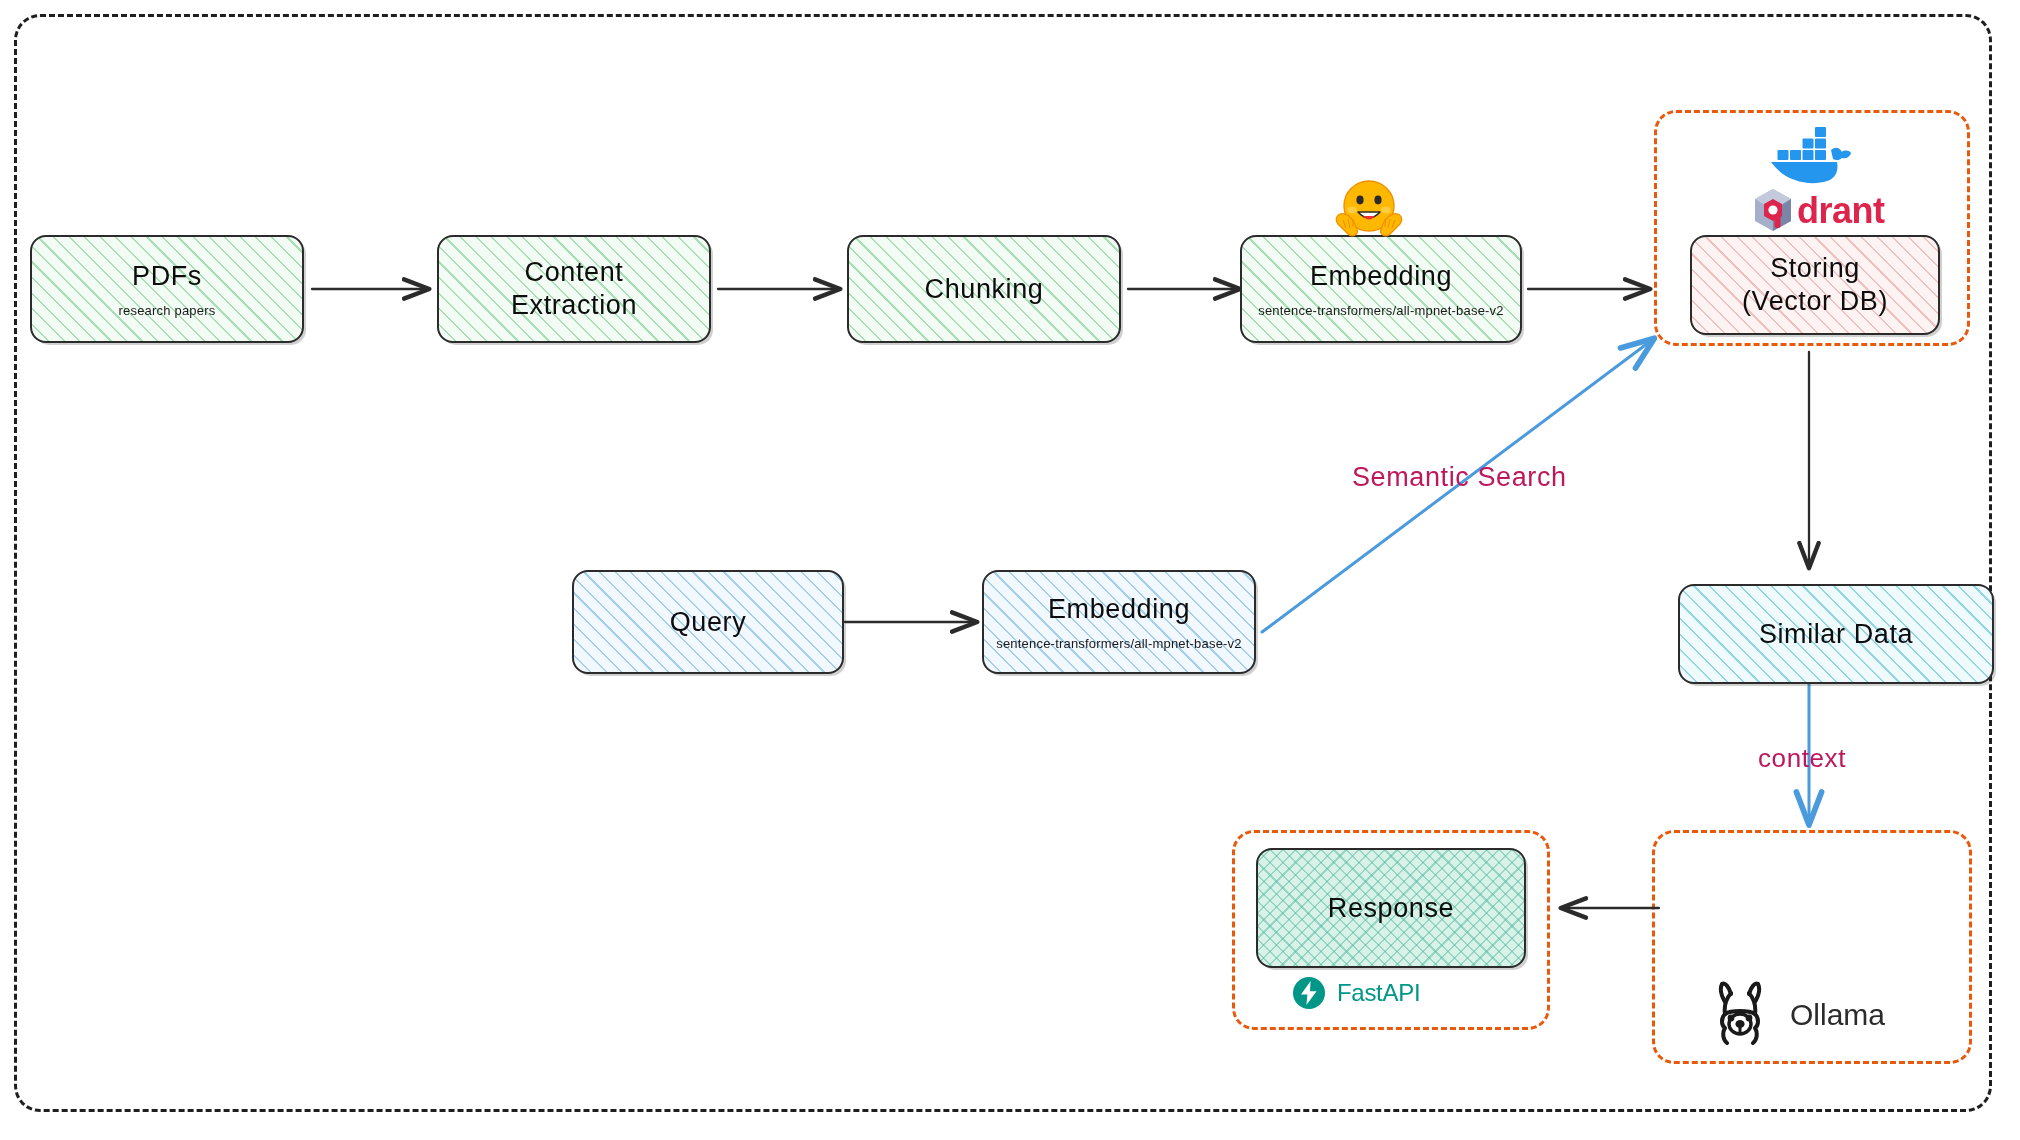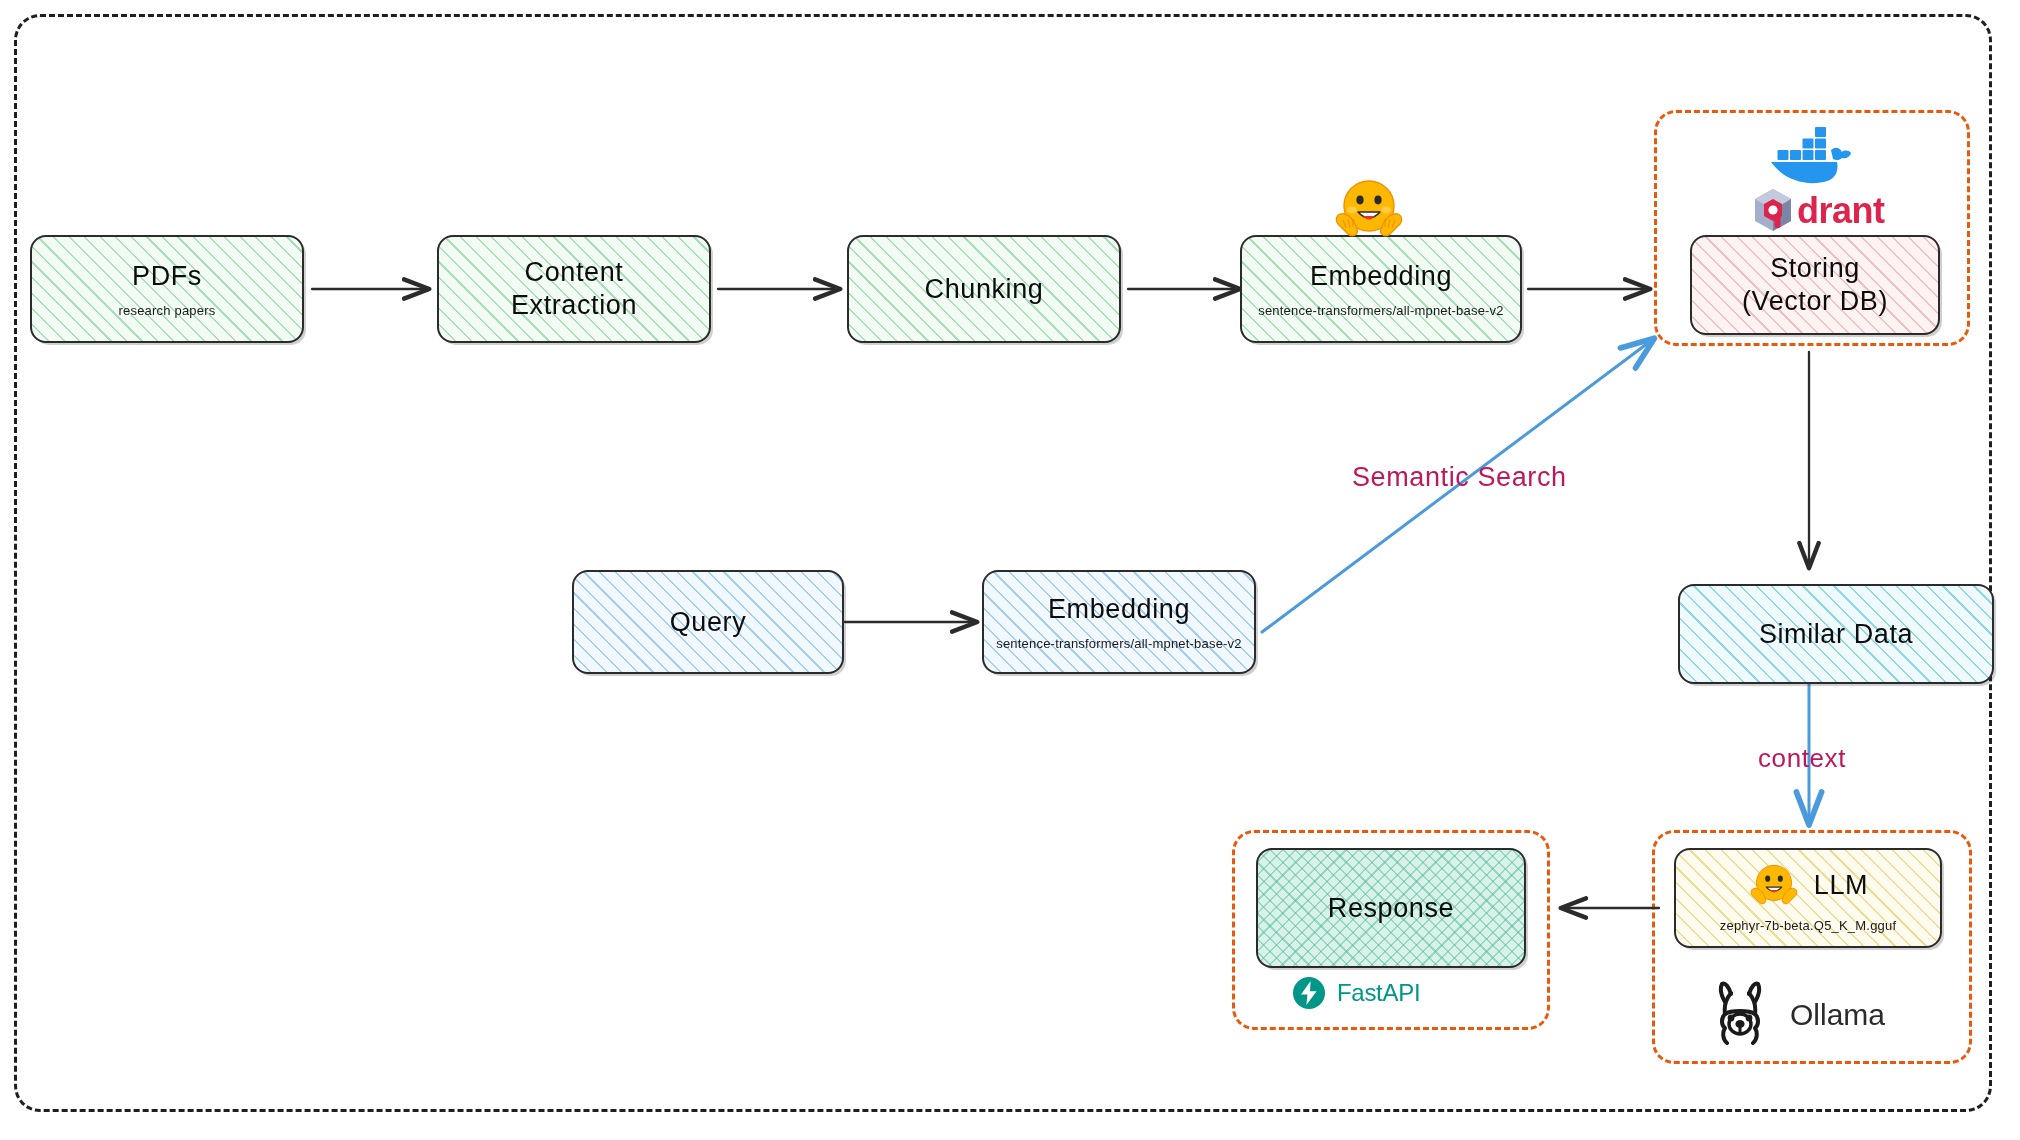--- a/index.html
+++ b/index.html
@@ -211,36 +211,20 @@
 
   <div class="node fill-blue" style="left:982px;top:570px;width:274px;height:104px;">
     <div class="title">Embedding</div>
     <div class="sub">sentence-transformers/all-mpnet-base-v2</div>
   </div>
 
   <div class="node fill-cyan" style="left:1678px;top:584px;width:316px;height:100px;">
     <div class="title">Similar Data</div>
   </div>
 
-  <div class="node fill-yellow" style="left:1674px;top:848px;width:268px;height:100px;">
-    <div style="display:flex;align-items:center;gap:14px;position:relative;z-index:2;">
-      <svg width="52" height="44" viewBox="0 0 74 62">
-        <circle cx="37" cy="28" r="25" fill="#ffb800"></circle>
-        <circle cx="37" cy="28" r="25" fill="none" stroke="#f09000" stroke-width="1.4"></circle>
-        <ellipse cx="28" cy="22" rx="3.6" ry="4.4" fill="#2a2a2a"></ellipse>
-        <ellipse cx="46" cy="22" rx="3.6" ry="4.4" fill="#2a2a2a"></ellipse>
-        <path d="M26 34 Q37 46 48 34 Z" fill="#ffffff" stroke="#2a2a2a" stroke-width="1.6" stroke-linejoin="round"></path>
-        <path d="M31 38 Q37 45 43 38 Z" fill="#f03030"></path>
-        <path d="M13 36 C6 34 2 40 6 46 L16 56 C20 60 27 57 25 51 C23 45 20 38 13 36 Z" fill="#ffb800" stroke="#f09000" stroke-width="1.3"></path>
-        <path d="M61 36 C68 34 72 40 68 46 L58 56 C54 60 47 57 49 51 C51 45 54 38 61 36 Z" fill="#ffb800" stroke="#f09000" stroke-width="1.3"></path>
-      </svg>
-      <div class="title">LLM</div>
-    </div>
-    <div class="sub">zephyr-7b-beta.Q5_K_M.gguf</div>
-  </div>
 
   <div class="logo-wrap" style="left:1712px;top:980px;align-items:center;gap:22px;">
     <svg width="56" height="70" viewBox="0 0 56 70">
       <g fill="none" stroke="#1a1a1a" stroke-width="4" stroke-linecap="round" stroke-linejoin="round">
         <path d="M13 22 C9 15 8 8 10 4 C13 2 17 7 19 14"></path>
         <path d="M43 22 C47 15 48 8 46 4 C43 2 39 7 37 14"></path>
         <path d="M19 13 C14 19 12 27 13 34 C9 38 9 45 13 48 C10 53 11 60 15 63"></path>
         <path d="M37 13 C42 19 44 27 43 34 C47 38 47 45 43 48 C46 53 45 60 41 63"></path>
         <path d="M13 34 C19 30 37 30 43 34"></path>
       </g>

